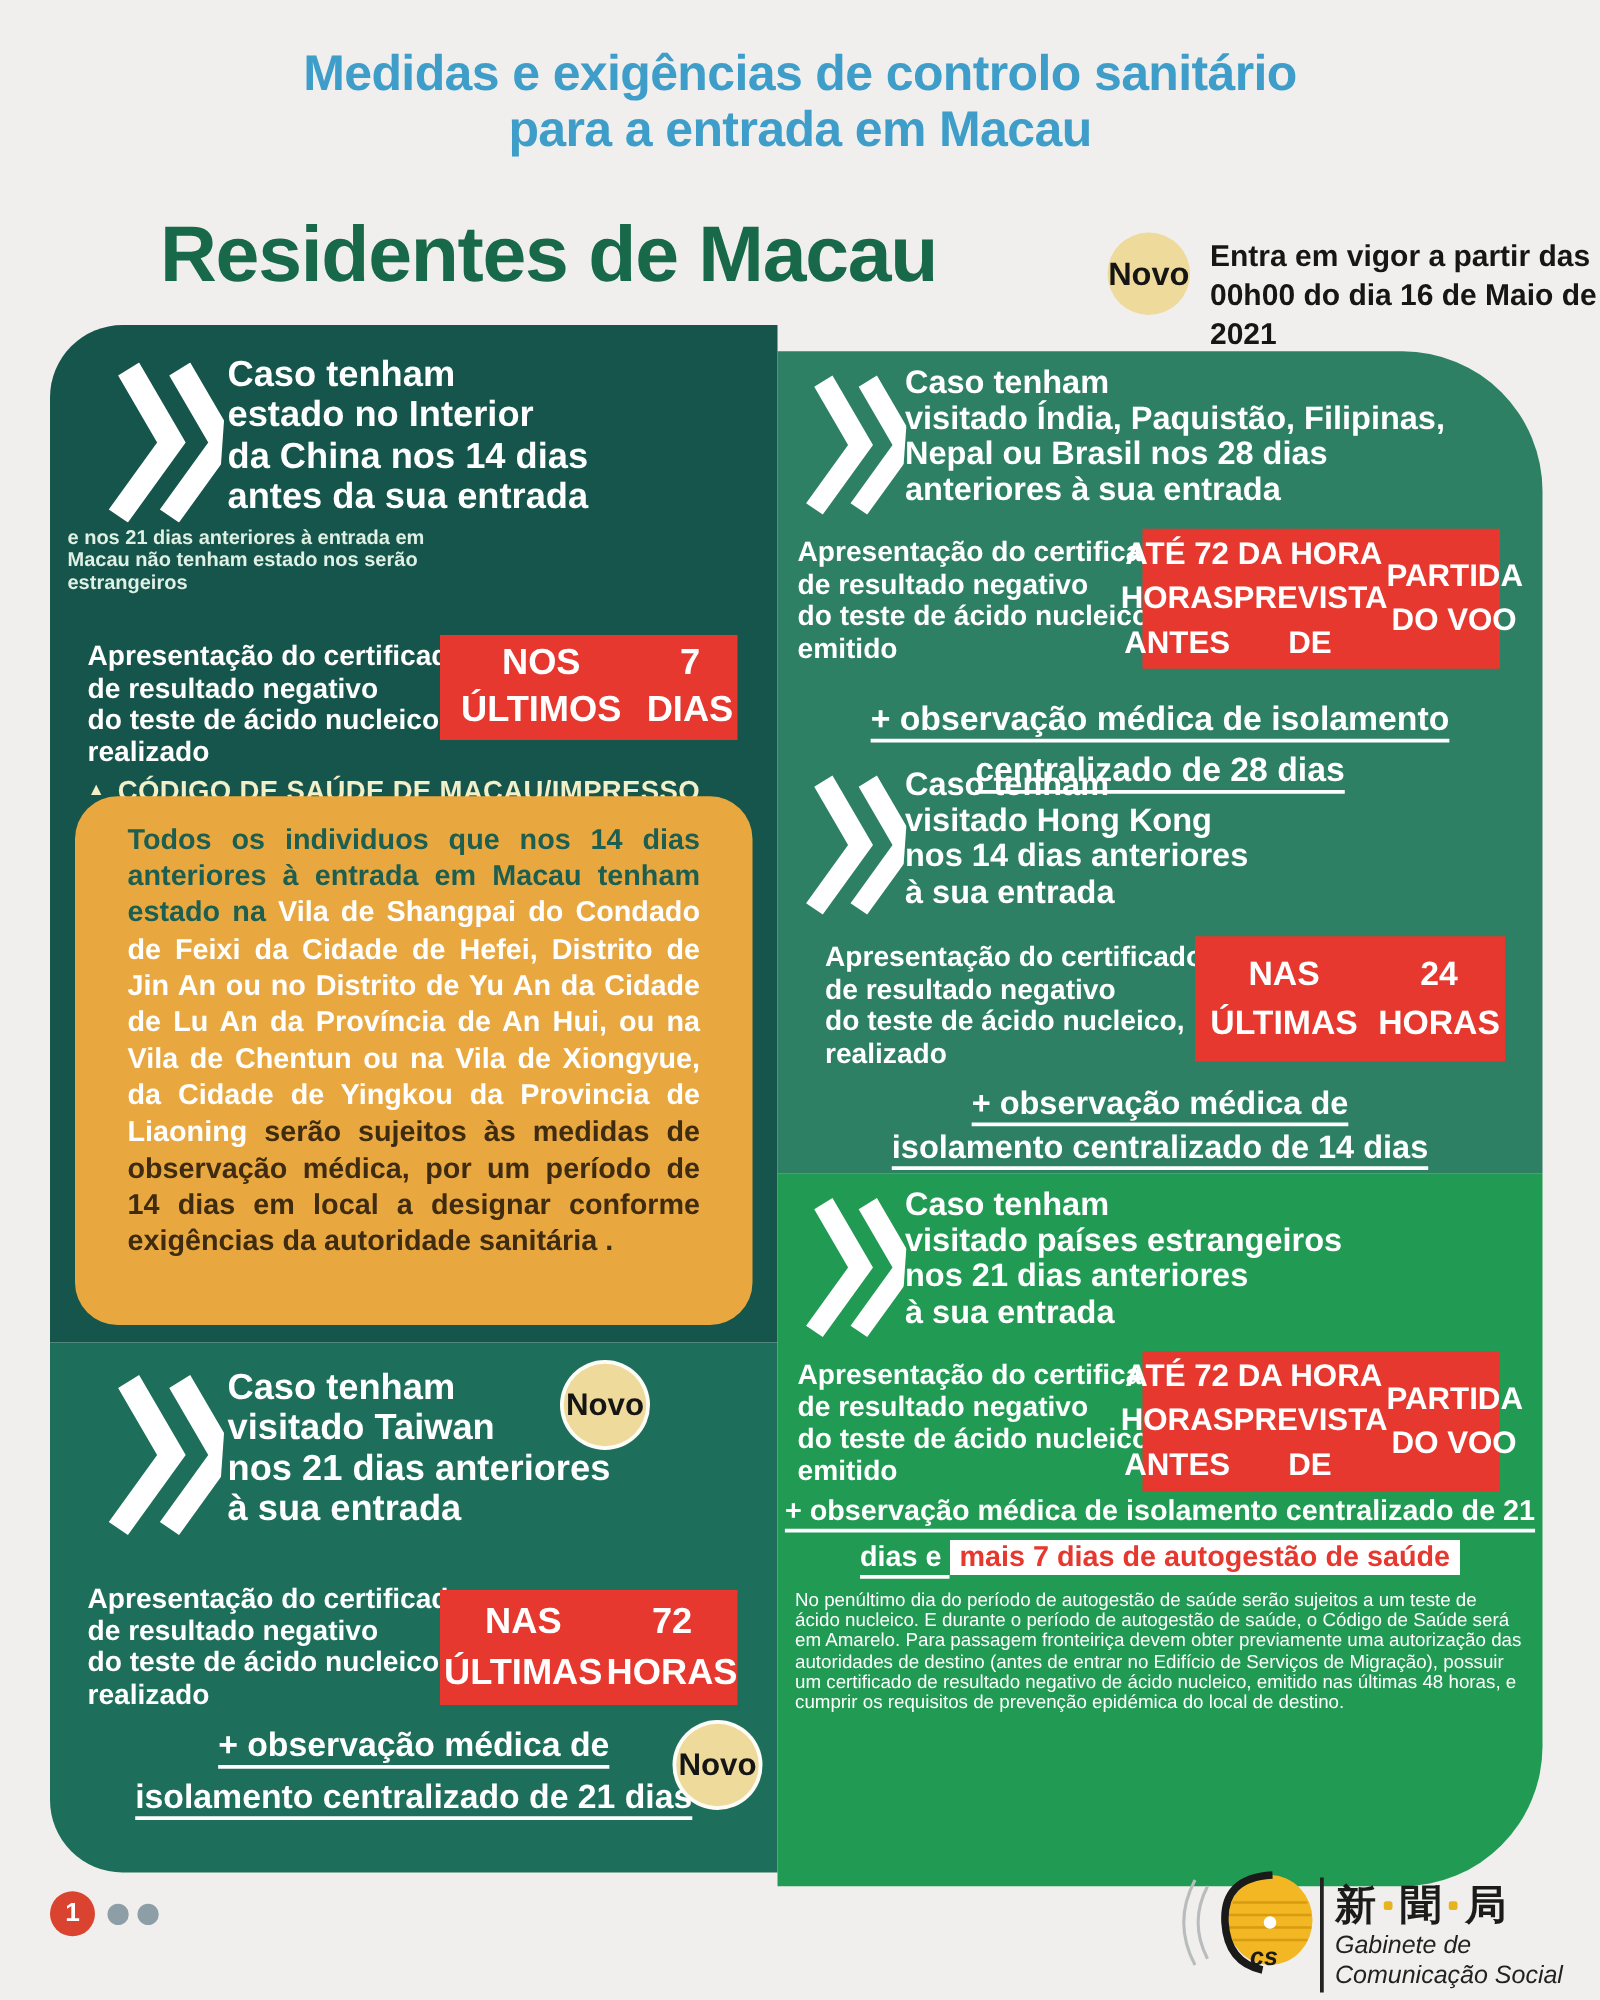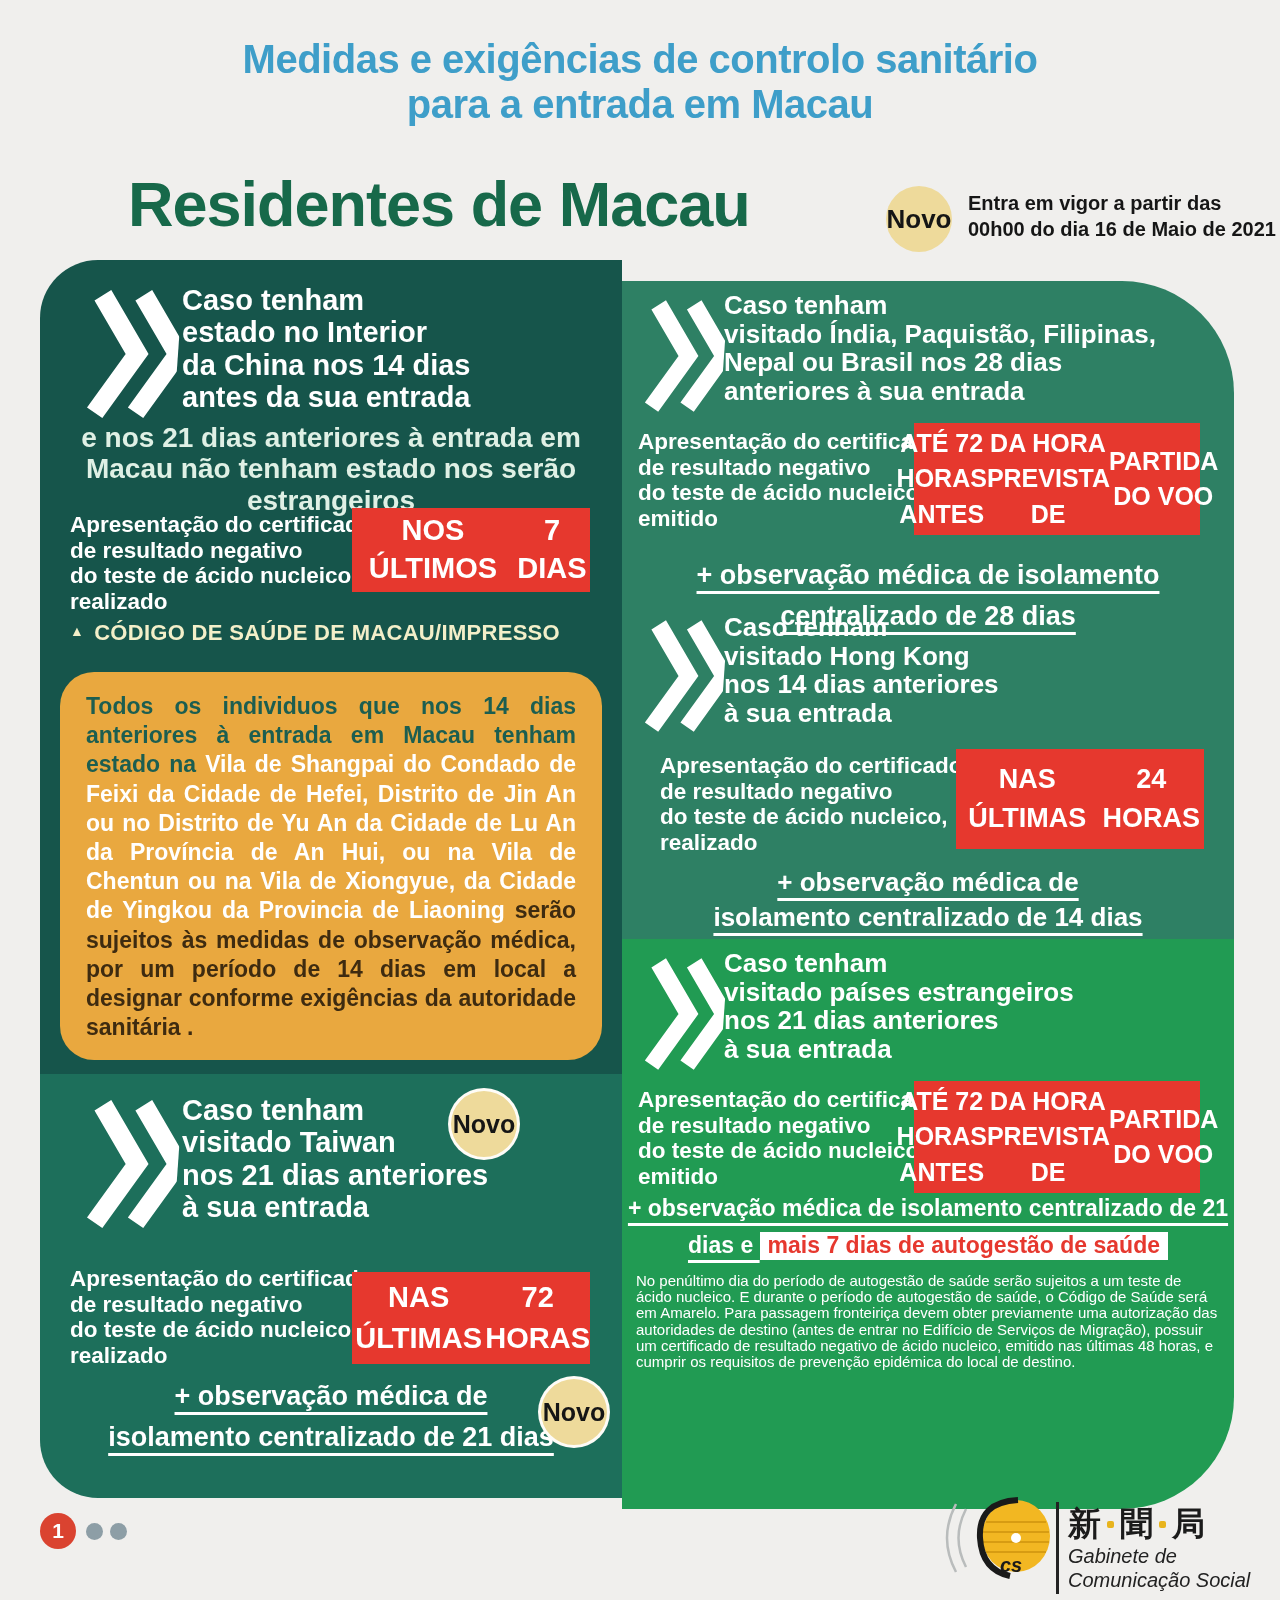--- a/index.html
+++ b/index.html
@@ -4,41 +4,41 @@
 <style>
   html,body{margin:0;padding:0;}
   body{font-family:"Liberation Sans","DejaVu Sans",sans-serif;background:#f0efed;}
   .page{position:relative;width:1280px;height:1600px;background:#f0efed;overflow:hidden;}
   .abs{position:absolute;}
   
   .main-title{position:absolute;left:0;top:37px;width:100%;text-align:center;color:#3e9ec9;font-weight:bold;font-size:40px;line-height:1.13;letter-spacing:-0.5px;}
   .audience{position:absolute;left:128px;top:168px;font-size:63px;font-weight:bold;color:#17694a;letter-spacing:-1px;}
   .novo{border-radius:50%;background:#eeda9b;color:#151515;font-weight:bold;display:flex;align-items:center;justify-content:center;}
   .novo.ring{border:3px solid rgba(255,255,255,0.92);}
-  .effective{position:absolute;left:968px;top:190px;font-size:20px;font-weight:bold;color:#161616;line-height:1.3;}
+  .effective{position:absolute;left:968px;top:190px;font-size:24px;font-weight:bold;color:#161616;line-height:1.3;}
   
   .panel{position:absolute;}
   #panelA{left:40px;top:260px;width:582px;height:814px;background:#16554b;border-radius:58px 0 0 0;}
   #panelB{left:40px;top:1074px;width:582px;height:424px;background:#1d6f5b;border-radius:0 0 0 58px;}
   #panelC{left:622px;top:281px;width:612px;height:658px;background:#2e8064;border-radius:0 112px 0 0;}
   #panelD{left:622px;top:939px;width:612px;height:570px;background:#219b53;border-radius:0 0 112px 0;}
   .chev path{fill:none;stroke:#fff;stroke-width:15;stroke-linecap:butt;stroke-linejoin:miter;}
   .chev{transform:skewX(-4deg);}
   .hblock{position:absolute;color:#fff;font-weight:bold;}
   .hline{white-space:nowrap;}
   .hb29{font-size:29px;line-height:1.12;}
   .hb26{font-size:26px;line-height:1.1;}
-  .subnote{position:absolute;left:0;width:100%;text-align:center;color:#dff0e5;font-size:28px;line-height:1.12;font-weight:bold;}
+  .subnote{position:absolute;left:0;width:100%;color:#dff0e5;font-size:16px;line-height:1.12;font-weight:bold;padding-left:14px;}
   .cert{position:absolute;color:#fff;font-size:22.5px;line-height:1.14;font-weight:bold;}
   .redbox{position:absolute;background:#e6382e;color:#fff;font-weight:bold;display:flex;flex-direction:row;align-items:center;justify-content:center;text-align:center;}
   .obs{position:absolute;left:0;width:100%;text-align:center;color:#fff;font-weight:bold;}
   .obs .u{text-decoration:underline;text-decoration-thickness:3px;text-underline-offset:7px;}
   .codeline{position:absolute;color:#f3efc9;font-weight:bold;font-size:22px;letter-spacing:0.3px;}
   .codeline .tri{font-size:14px;vertical-align:4px;margin-right:10px;}
-  .orangebox{position:absolute;left:20px;right:20px;top:377px;bottom:14px;background:#e9a83f;border-radius:34px;padding:20px 26px;box-sizing:border-box;font-size:23px;line-height:1.27;font-weight:bold;text-align:justify;overflow:hidden;margin-top:35px;}
+  .orangebox{position:absolute;left:20px;right:20px;top:377px;bottom:14px;background:#e9a83f;border-radius:34px;padding:20px 42px;box-sizing:border-box;font-size:23px;line-height:1.27;font-weight:bold;text-align:justify;overflow:hidden;}
   .orangebox .t-teal{color:#1c5e50;}
   .orangebox .t-white{color:#ffffff;}
   .orangebox .t-brown{color:#3e2b10;}
   .hl{background:#ffffff;color:#e6382e;padding:0 8px 2px;}
   .note{position:absolute;color:#ffffff;font-size:15px;line-height:1.08;}
   
   .page-circle{position:absolute;left:40px;top:1513px;width:36px;height:36px;border-radius:50%;background:#da4330;color:#fff;font-weight:bold;font-size:21px;display:flex;align-items:center;justify-content:center;}
   .dot{position:absolute;width:17px;height:17px;border-radius:50%;background:#8d9ea6;}
   .update-date{position:absolute;left:38px;top:1544px;font-size:27px;font-weight:bold;color:#1b4a74;}
   .logo-cn{position:absolute;left:1068px;top:1502px;font-size:33px;color:#1b1b1b;font-weight:bold;display:flex;align-items:center;}

